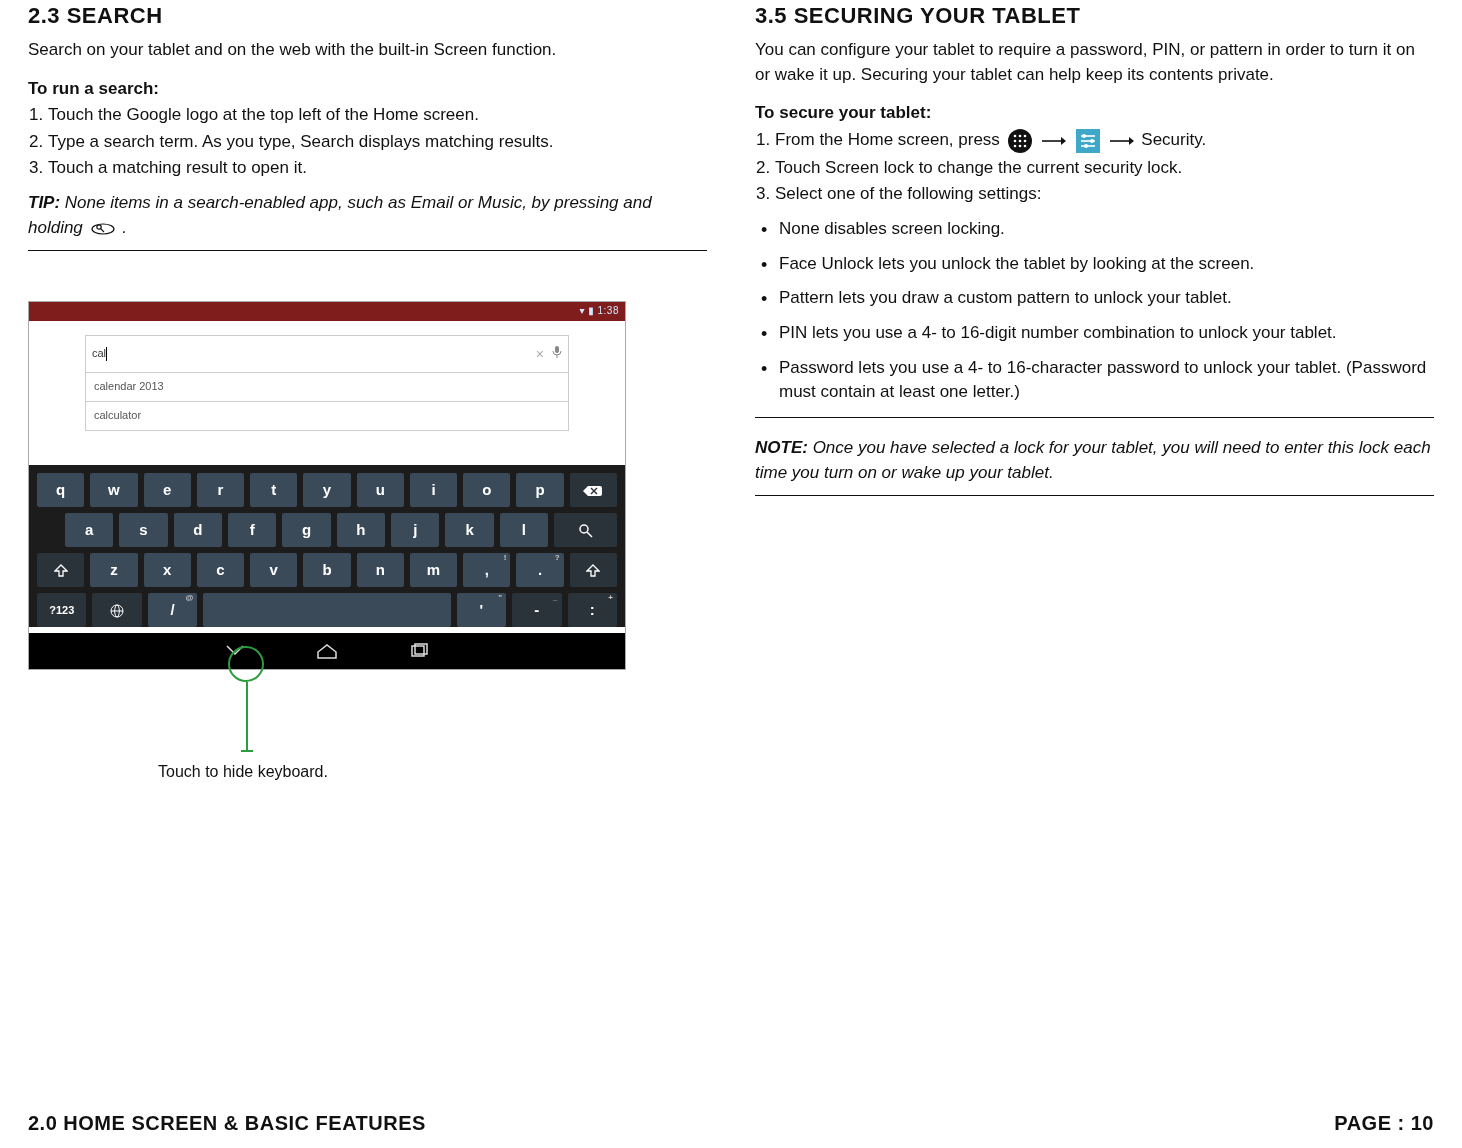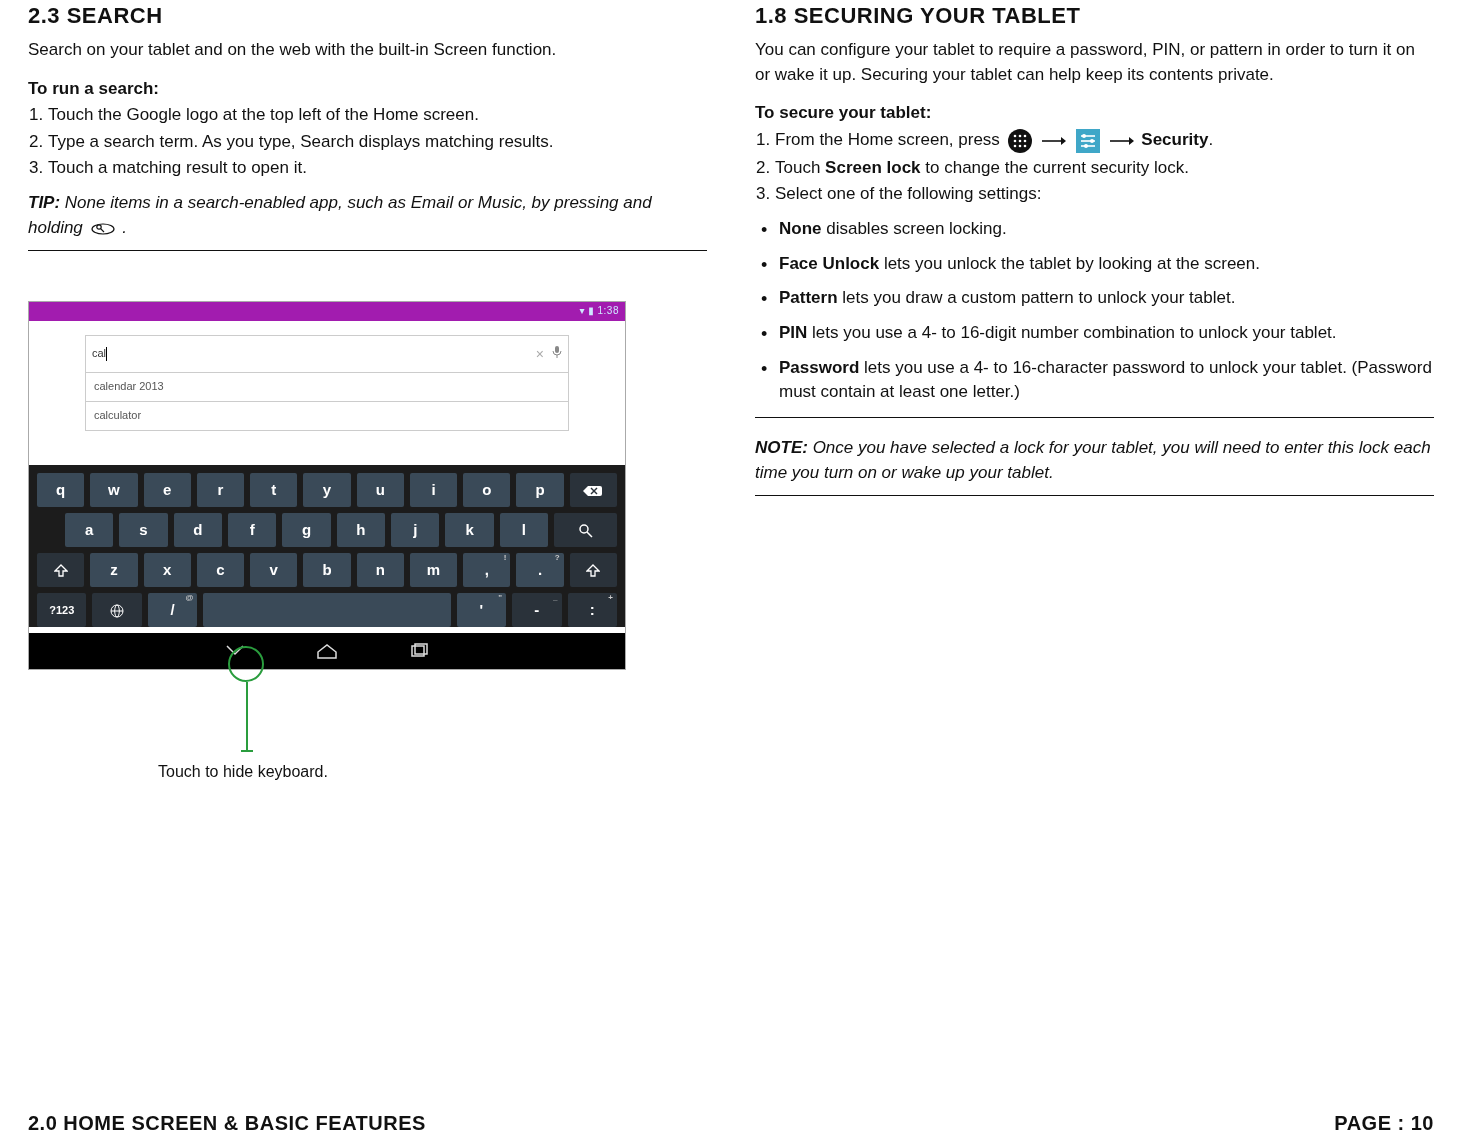--- a/index.html
+++ b/index.html
@@ -56,21 +56,21 @@
     position: relative;
     margin: 10px 0;
   }
   ul.bullets > li::before {
     content: "•";
     position: absolute;
     left: -18px;
     top: 0;
     font-size: 18px;
   }
-  .b { font-weight: 700; }
+  .b { font-weight: 400; }
   .tip-note {
     font-style: italic;
     margin: 8px 0 10px 0;
   }
   .tip-note .lbl {
     font-weight: 800;
     font-style: italic;
   }
   hr.rule {
     border: none;
@@ -82,21 +82,21 @@
     vertical-align: middle;
     margin: 0 2px;
   }
   
   .tablet {
     width: 596px;
     margin-top: 50px;
     border: 1px solid #aaa;
   }
   .t-statusbar {
-    background: #a21caf;
+    background: #7f1d1d;
     color: #cfe8ff;
     font-size: 10px;
     text-align: right;
     padding: 2px 6px;
     letter-spacing: 0.5px;
   }
   .t-search {
     background: #fff;
     padding: 14px 56px 6px 56px;
   }
@@ -386,21 +386,21 @@
 
       <div class="callout-wrap">
         <div class="callout-circle"></div>
         <div class="callout-line"></div>
         <div class="callout-tick"></div>
         <div class="callout-text">Touch to hide keyboard.</div>
       </div>
     </div>
 
     <div class="col">
-      <h2 class="section">1.8 SECURING YOUR TABLET</h2>
+      <h2 class="section">3.5 SECURING YOUR TABLET</h2>
       <p class="lead">You can configure your tablet to require a password, PIN, or pattern in order to turn it on or wake it up. Securing your tablet can help keep its contents private.</p>
 
       <div class="sub-head">To secure your tablet:</div>
       <ol class="steps">
         <li>
           <span>From the Home screen, press </span>
           <span class="step-iconline">
             <svg class="inline-ico" width="26" height="26" viewBox="0 0 26 26">
               <circle cx="13" cy="13" r="12" fill="#111"></circle>
               <g fill="#fff">

